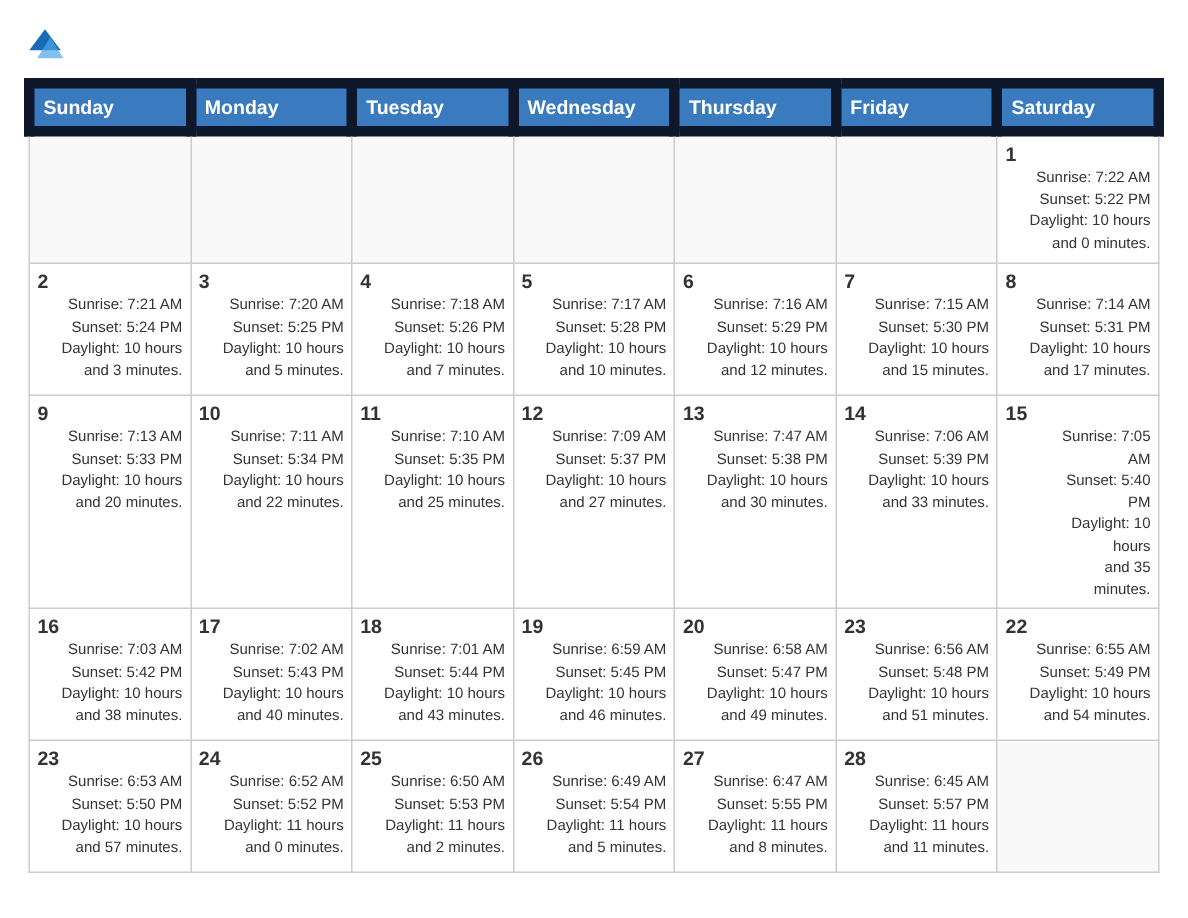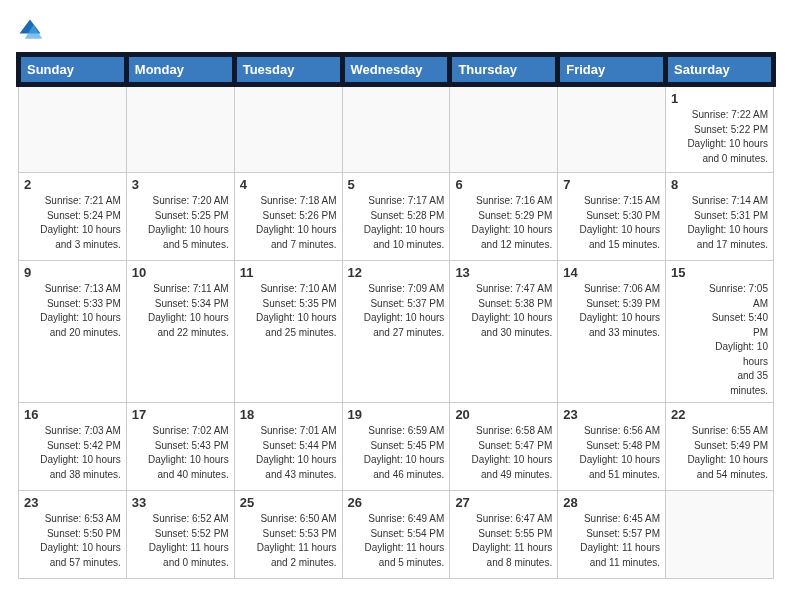--- a/index.html
+++ b/index.html
@@ -48,21 +48,21 @@
       width: 100%;
       border-collapse: collapse;
       border: 1px solid #ccc;
     }
     .calendar th {
       background-color: #3a7abf;
       color: #fff;
       text-align: left;
       padding: 5px 6px;
       font-size: 13px;
-      border: 5px solid #0f172a;
+      border: 7px solid #0f172a;
     }
     .calendar td {
       vertical-align: top;
       border: 1px solid #ccc;
       padding: 4px 5px;
       width: calc(100% / 7);
       min-height: 80px;
       font-size: 10.5px;
       color: #333;
       background: #fff;
@@ -289,21 +289,21 @@
       </tr>
       <tr class="week-row">
         <td>
           <span class="day-num">23</span>
           <div class="day-info" style="white-space: pre-line;">Sunrise: 6:53 AM
 Sunset: 5:50 PM
 Daylight: 10 hours
 and 57 minutes.</div>
         </td>
         <td>
-          <span class="day-num">33</span>
+          <span class="day-num">24</span>
           <div class="day-info" style="white-space: pre-line;">Sunrise: 6:52 AM
 Sunset: 5:52 PM
 Daylight: 11 hours
 and 0 minutes.</div>
         </td>
         <td>
           <span class="day-num">25</span>
           <div class="day-info" style="white-space: pre-line;">Sunrise: 6:50 AM
 Sunset: 5:53 PM
 Daylight: 11 hours

